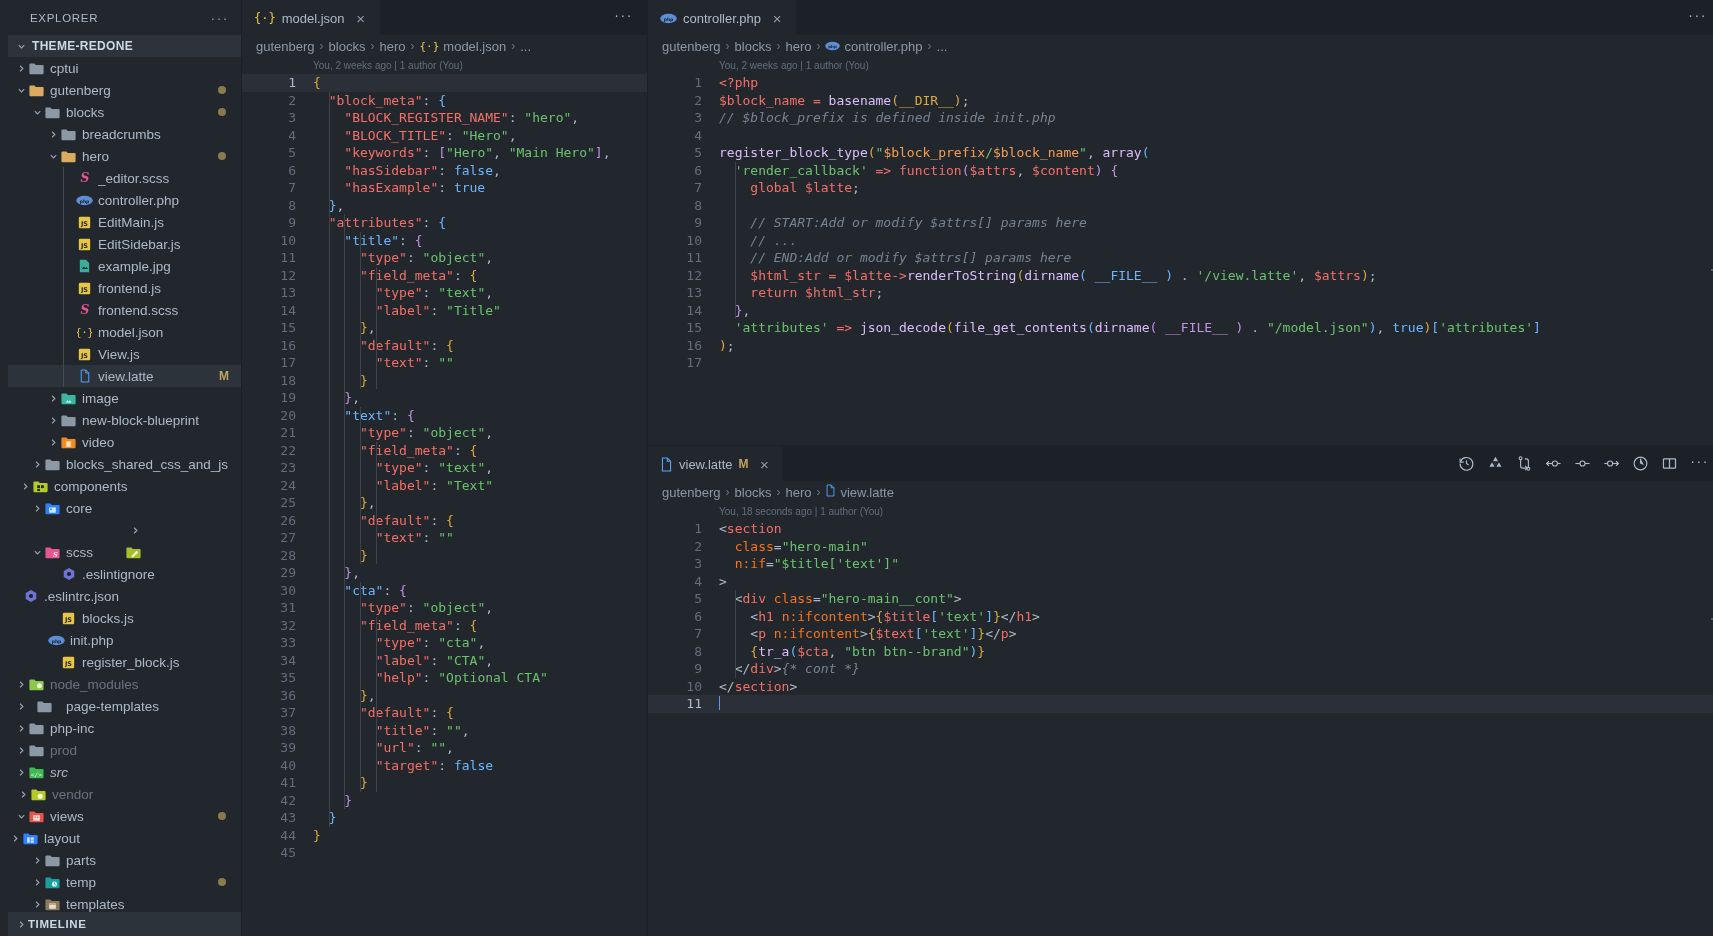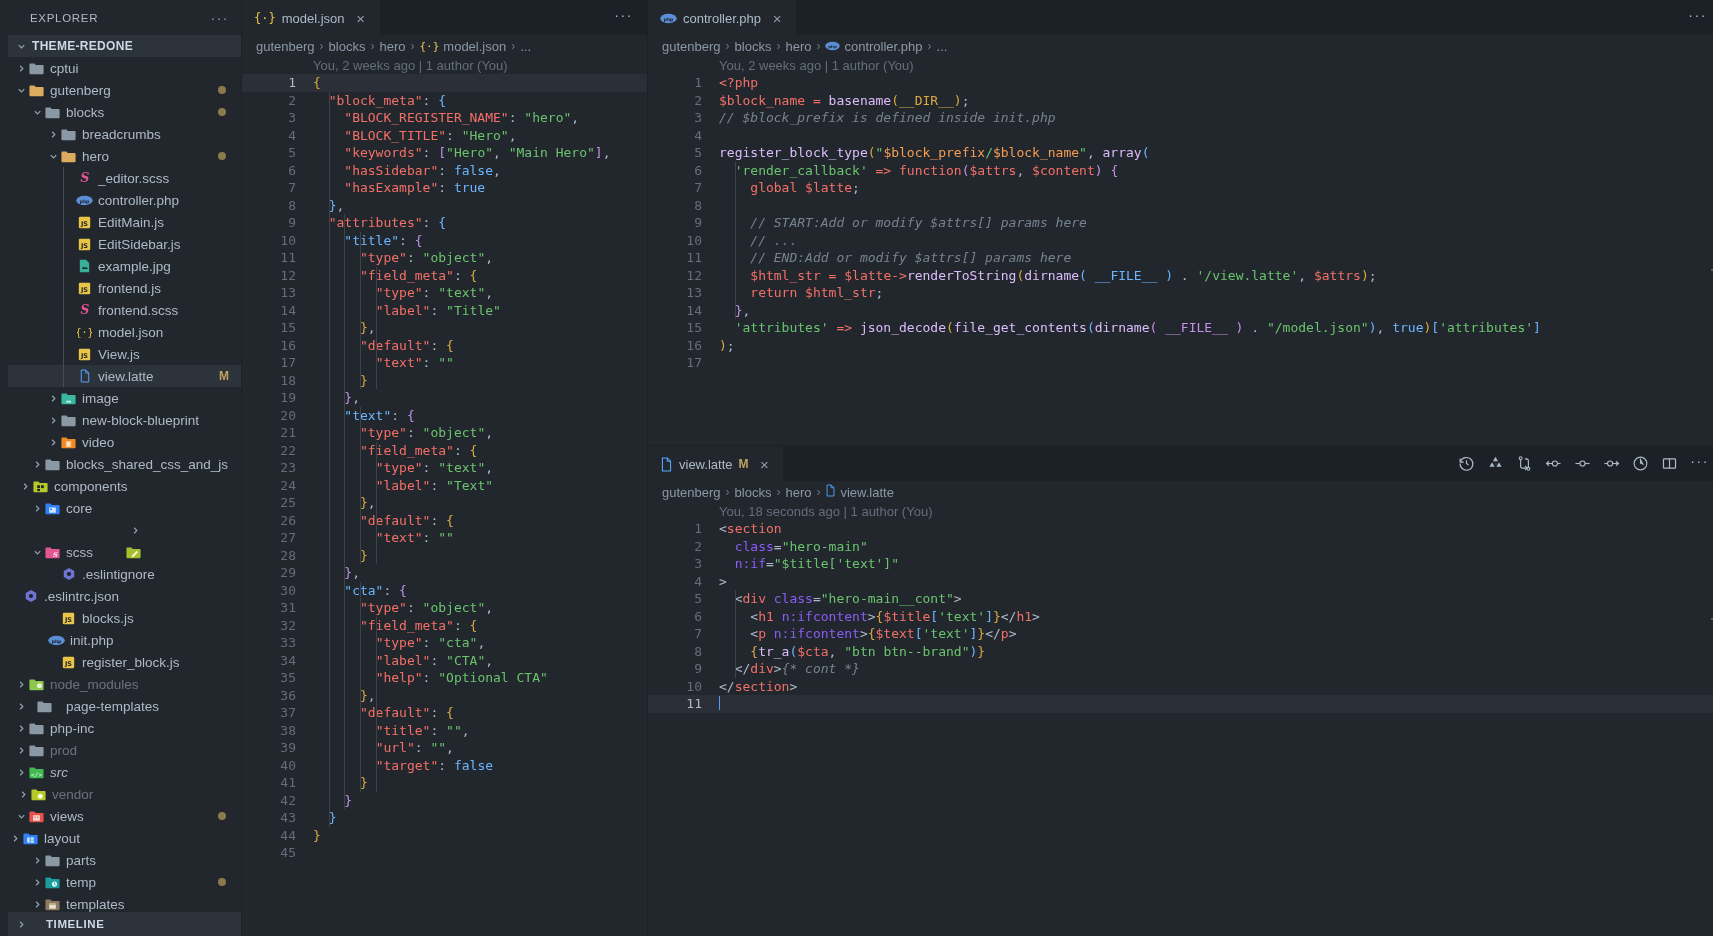--- a/index.html
+++ b/index.html
@@ -49,21 +49,21 @@
   .dirty-dot {
     position: absolute; right: 15px; width: 8px; height: 8px; border-radius: 50%;
     background: #8b7a4b;
   }
   .mbadge { position: absolute; right: 12px; color: #c0a35e; font-size: 12px; font-weight: bold; }
   .dim { color: #6a737d; }
   .indent-guide {
     position: absolute; top: 0; bottom: 0; width: 1px; background: #444c56;
   }
   .sb-foot {
-    height: 24px; flex-shrink: 0; display: flex; align-items: center; gap: 18px;
+    height: 24px; flex-shrink: 0; display: flex; align-items: center; gap: 0;
     padding-left: 6px; background: #2d333b; font-size: 11.5px; font-weight: bold;
     letter-spacing: .6px; color: #cdd9e5;
   }
 
   
   .editor-col { display: flex; flex-direction: column; height: 936px; }
   .pane { display: flex; flex-direction: column; background: #22272e; overflow: hidden; position: relative; }
   .tabbar {
     height: 35px; background: #1c2128; display: flex; align-items: stretch;
     flex-shrink: 0; position: relative;
@@ -82,21 +82,21 @@
   }
   .tb-dots { letter-spacing: 1.6px; font-size: 14px; line-height: 6px; color: #adbac7; cursor: pointer; padding-bottom:6px;}
   .breadcrumb {
     height: 22px; display: flex; align-items: center; gap: 3px;
     padding-left: 14px; font-size: 13px; color: #8b98a5; flex-shrink: 0;
     white-space: nowrap;
   }
   .bc-sep { color: #6a737d; font-size: 12px; padding: 0 2px; }
   .codearea { flex: 1; position: relative; overflow: hidden; }
   .blame {
-    font-size: 13px; color: #636e7b; padding-left: 71px; height: 17px;
+    font-size: 10px; color: #636e7b; padding-left: 71px; height: 17px;
     line-height: 17px; white-space: nowrap;
   }
   pre.code {
     font-family: "DejaVu Sans Mono", "Liberation Mono", monospace;
     font-size: 13px; line-height: 17.5px; white-space: pre; color: #adbac7;
     margin: 0; padding: 0; position: relative;
   }
   .ln {
     display: inline-block; width: 54px; text-align: right; color: #636e7b;
     margin-right: 17px; user-select: none;
@@ -112,21 +112,21 @@
   .t-strg  { color: #6bc46d; }
   .t-bool  { color: #6cb6ff; }
   .t-punc  { color: #adbac7; }
   .t-br1   { color: #daaa3f; }
   .t-br2   { color: #6cb6ff; }
   .t-br3   { color: #c490e4; }
   .t-com   { color: #768390; font-style: italic; }
   .t-fn    { color: #dcbdfb; }
   .t-kw    { color: #f47067; }
   .t-tag   { color: #f47067; }
-  .t-attr  { color: #8b5cf6; }
+  .t-attr  { color: #f97316; }
   .t-php   { color: #f47067; }
   .t-plain { color: #adbac7; }
   .t-var   { color: #f69d50; }
   .t-op    { color: #f47067; }
 
   .divider-h { height: 1px; background: #1c2128; flex-shrink: 0; }
   .divider-v { width: 1px; background: #1c2128; flex-shrink: 0; }
 
   .toolbar-icons { display: flex; align-items: center; gap: 12px; padding-right: 12px; margin-left: auto; }
   .ticon { width: 17px; height: 17px; color: #adbac7; cursor: pointer; display: block; }

